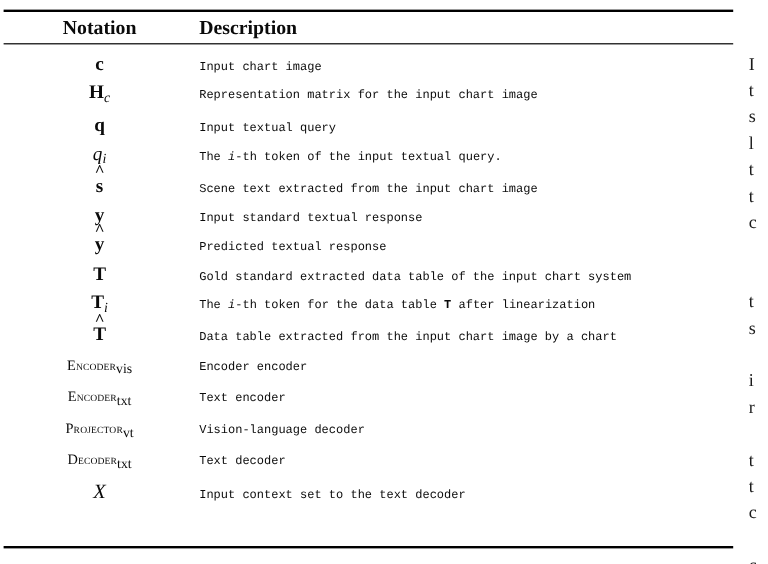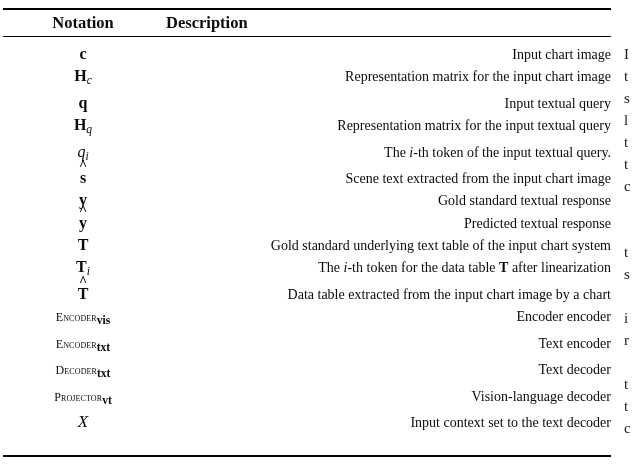--- a/index.html
+++ b/index.html
@@ -64,40 +64,41 @@
   
   tbody tr:first-child td { padding-top: 5px; }
 
   td.cell-notation {
     text-align: center;
     font-size: 16px;
     line-height: 21.3px;
     white-space: nowrap;
   }
   td.cell-desc {
-    text-align: right;
+    text-align: left;
     padding-left: 3px;
-    font-size: 14px;
+    font-size: 10px;
     line-height: 21.3px;
+    font-family: Liberation Mono, monospace;
   }
 
   
   .mbf { font-weight: bold; }
   .mit { font-style: italic; }
   .sub {
     font-size: 0.72em;
     vertical-align: -0.28em;
     font-style: italic;
     font-weight: normal;
   }
   .sub-up {
     font-size: 0.72em;
     vertical-align: -0.28em;
     font-style: normal;
-    font-weight: bold;
+    font-weight: normal;
   }
   .sup {
     font-size: 0.72em;
     vertical-align: 0.42em;
     font-style: italic;
     font-weight: normal;
   }
   .smallcaps {
     font-variant: small-caps;
     font-size: 12px;
@@ -176,61 +177,55 @@
         <td class="cell-desc">Representation matrix for the input chart image</td>
       </tr>
 
       <tr>
         <td class="cell-notation">
           <span class="mbf">q</span>
         </td>
         <td class="cell-desc">Input textual query</td>
       </tr>
 
-      <tr>
-        <td class="cell-notation">
-          <span class="mbf">H</span><span class="sub">q</span>
-        </td>
-        <td class="cell-desc">Representation matrix for the input textual query</td>
-      </tr>
 
       <tr>
         <td class="cell-notation">
           <span class="mit">q</span><span class="sub">i</span>
         </td>
         <td class="cell-desc"><span>The </span><span class="mit">i</span><span>-th token of the input textual query.</span></td>
       </tr>
 
 
       <tr>
         <td class="cell-notation">
           <span class="hat-wrap mbf"><span class="hat">^</span><span>s</span></span>
         </td>
         <td class="cell-desc">Scene text extracted from the input chart image</td>
       </tr>
 
       <tr>
         <td class="cell-notation">
           <span class="mbf">y</span>
         </td>
-        <td class="cell-desc">Gold standard textual response</td>
+        <td class="cell-desc">Input standard textual response</td>
       </tr>
 
       <tr>
         <td class="cell-notation">
           <span class="hat-wrap mbf"><span class="hat">^</span><span>y</span></span>
         </td>
         <td class="cell-desc">Predicted textual response</td>
       </tr>
 
       <tr>
         <td class="cell-notation">
           <span class="mbf">T</span>
         </td>
-        <td class="cell-desc"><span>Gold standard underlying text table of the input chart</span>
+        <td class="cell-desc"><span>Gold standard extracted data table of the input chart</span>
           <span>system</span></td>
       </tr>
 
       <tr>
         <td class="cell-notation">
           <span class="mbf">T</span><span class="sub">i</span>
         </td>
         <td class="cell-desc"><span>The </span><span class="mit">i</span><span>-th token for the data table </span><span class="mbf">T</span><span> after linearization</span></td>
       </tr>
 
@@ -251,30 +246,30 @@
 
       <tr>
         <td class="cell-notation">
           <span class="smallcaps">Encoder</span><span class="sub-up">txt</span>
         </td>
         <td class="cell-desc">Text encoder</td>
       </tr>
 
       <tr>
         <td class="cell-notation">
+          <span class="smallcaps">Projector</span><span class="sub-up">vt</span>
+        </td>
+        <td class="cell-desc">Vision-language decoder</td>
+      </tr>
+
+      <tr>
+        <td class="cell-notation">
           <span class="smallcaps">Decoder</span><span class="sub-up">txt</span>
         </td>
         <td class="cell-desc">Text decoder</td>
-      </tr>
-
-      <tr>
-        <td class="cell-notation">
-          <span class="smallcaps">Projector</span><span class="sub-up">vt</span>
-        </td>
-        <td class="cell-desc">Vision-language decoder</td>
       </tr>
 
       <tr>
         <td class="cell-notation">
           <span class="cal">X</span>
         </td>
         <td class="cell-desc">Input context set to the text decoder</td>
       </tr>
 
     </tbody>

